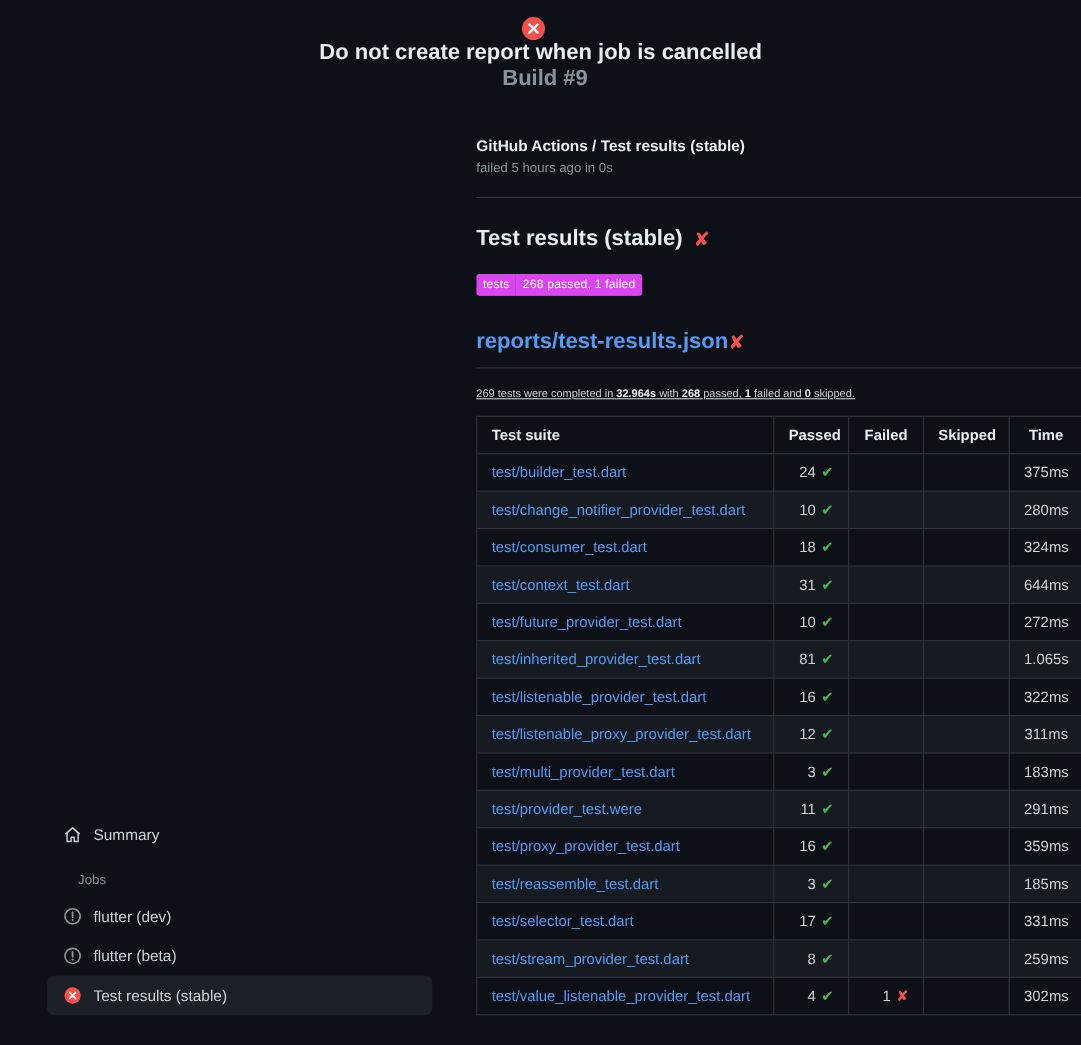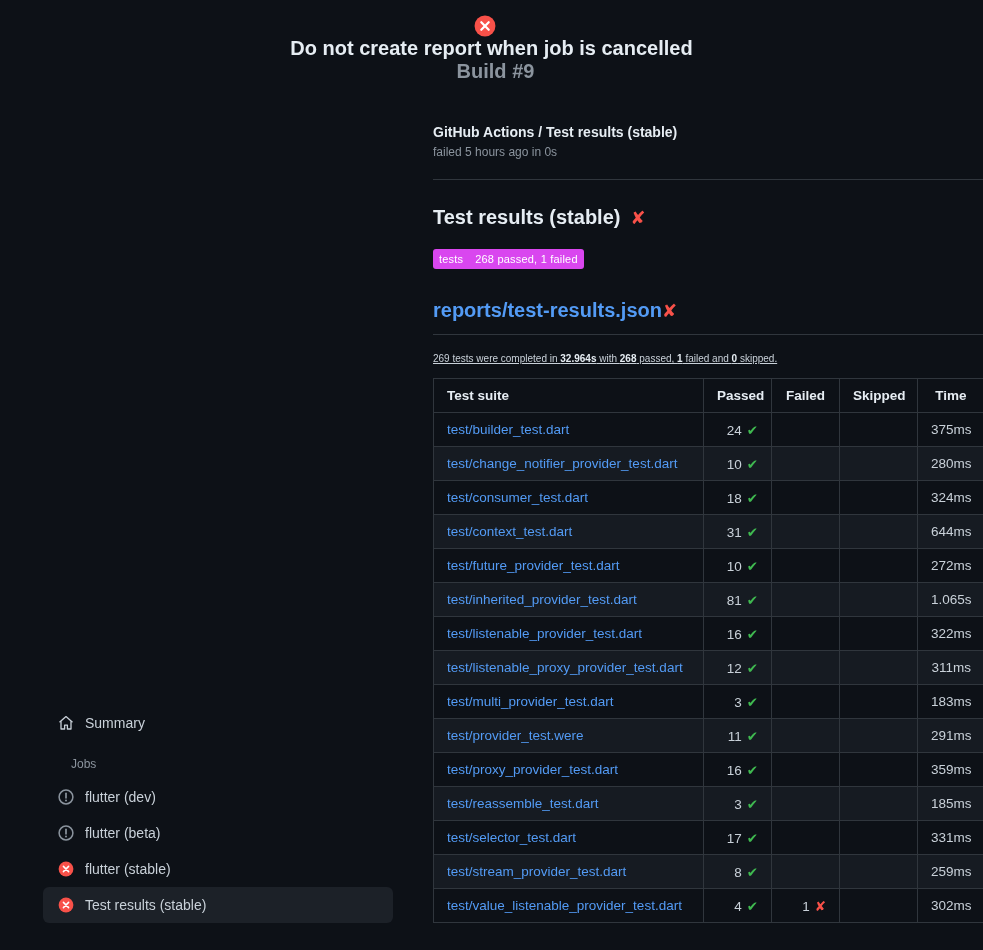--- a/index.html
+++ b/index.html
@@ -97,29 +97,20 @@
     <div class="side-item">
       <span class="ic">
         <svg width="16" height="16" viewBox="0 0 16 16">
             <circle cx="8" cy="8" r="6.9" fill="none" stroke="#8b949e" stroke-width="1.5"></circle>
             <line x1="8" y1="4.3" x2="8" y2="8.8" stroke="#8b949e" stroke-width="1.7" stroke-linecap="round"></line>
             <circle cx="8" cy="11.4" r="1" fill="#8b949e"></circle>
           </svg>
       </span>
       <span>flutter (beta)</span>
     </div>
-    <div class="side-item">
-      <span class="ic">
-        <svg width="16" height="16" viewBox="0 0 16 16">
-            <circle cx="8" cy="8" r="7.4" fill="#f85149"></circle>
-            <path d="M5.4 5.4l5.2 5.2M10.6 5.4l-5.2 5.2" stroke="#ffffff" stroke-width="1.5" stroke-linecap="round"></path>
-          </svg>
-      </span>
-      <span>flutter (stable)</span>
-    </div>
     <div class="side-item selected">
       <span class="ic">
         <svg width="16" height="16" viewBox="0 0 16 16">
             <circle cx="8" cy="8" r="7.4" fill="#f85149"></circle>
             <path d="M5.4 5.4l5.2 5.2M10.6 5.4l-5.2 5.2" stroke="#ffffff" stroke-width="1.5" stroke-linecap="round"></path>
           </svg>
       </span>
       <span>Test results (stable)</span>
     </div>
   </aside>

